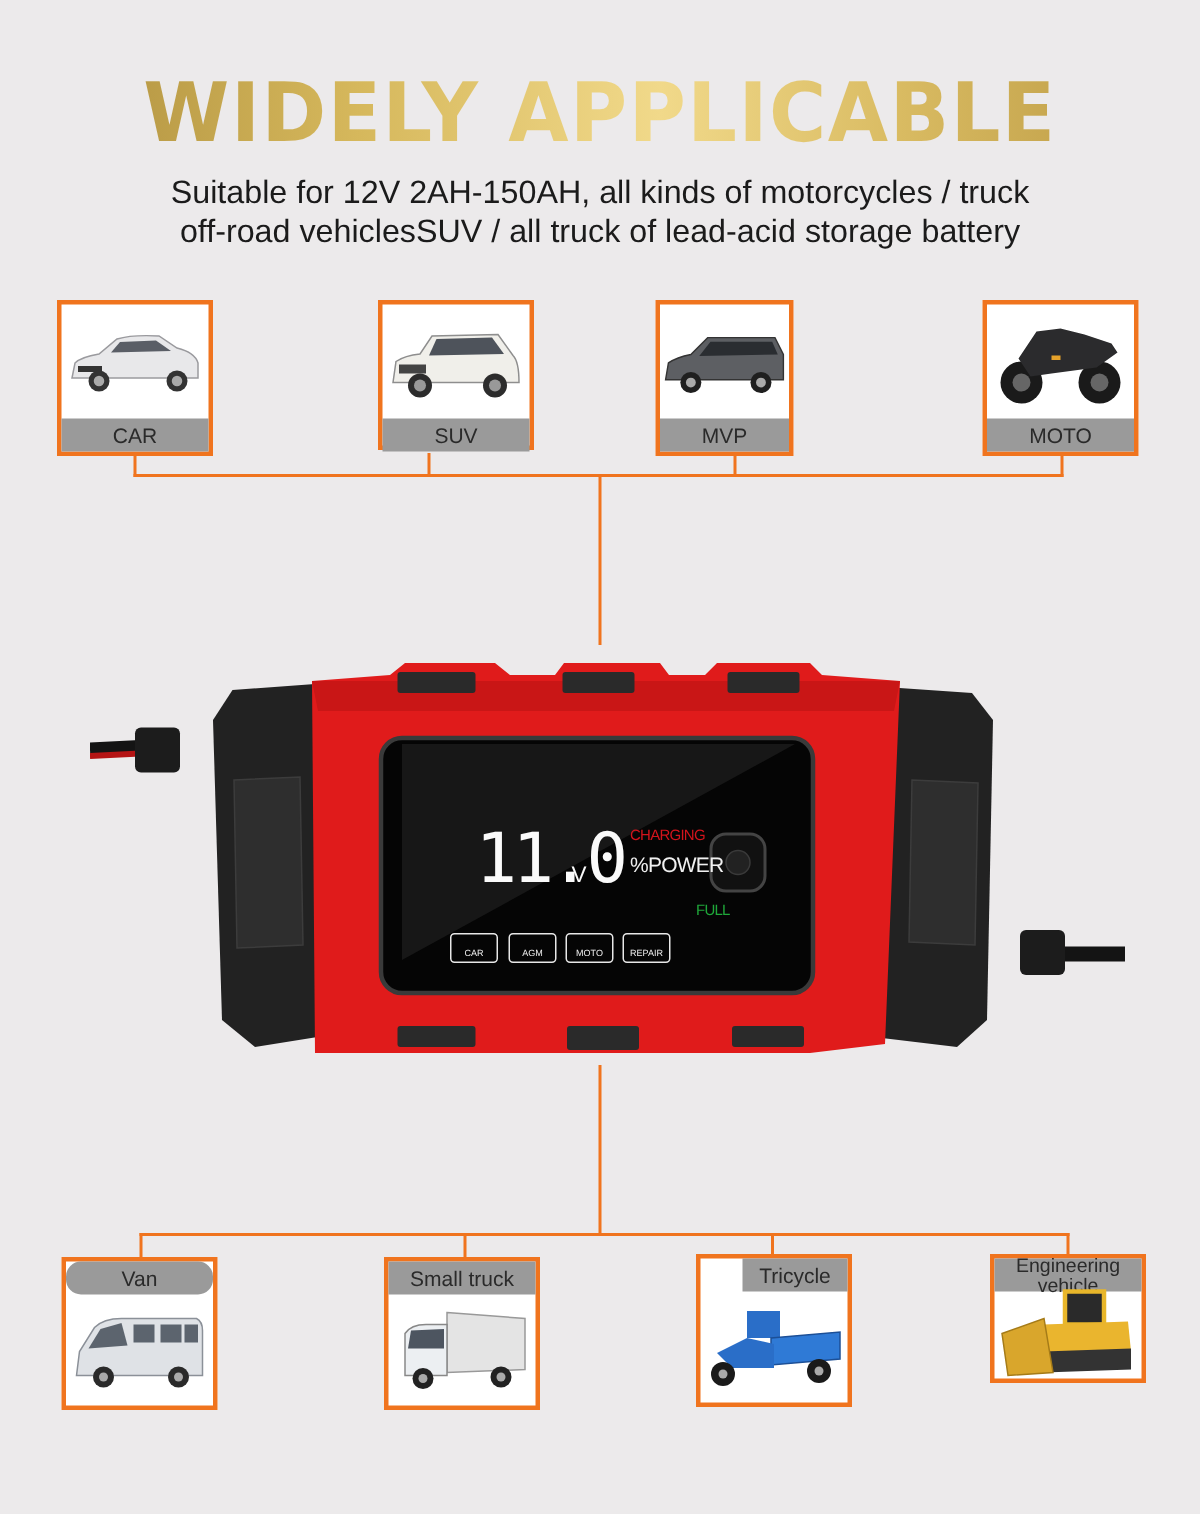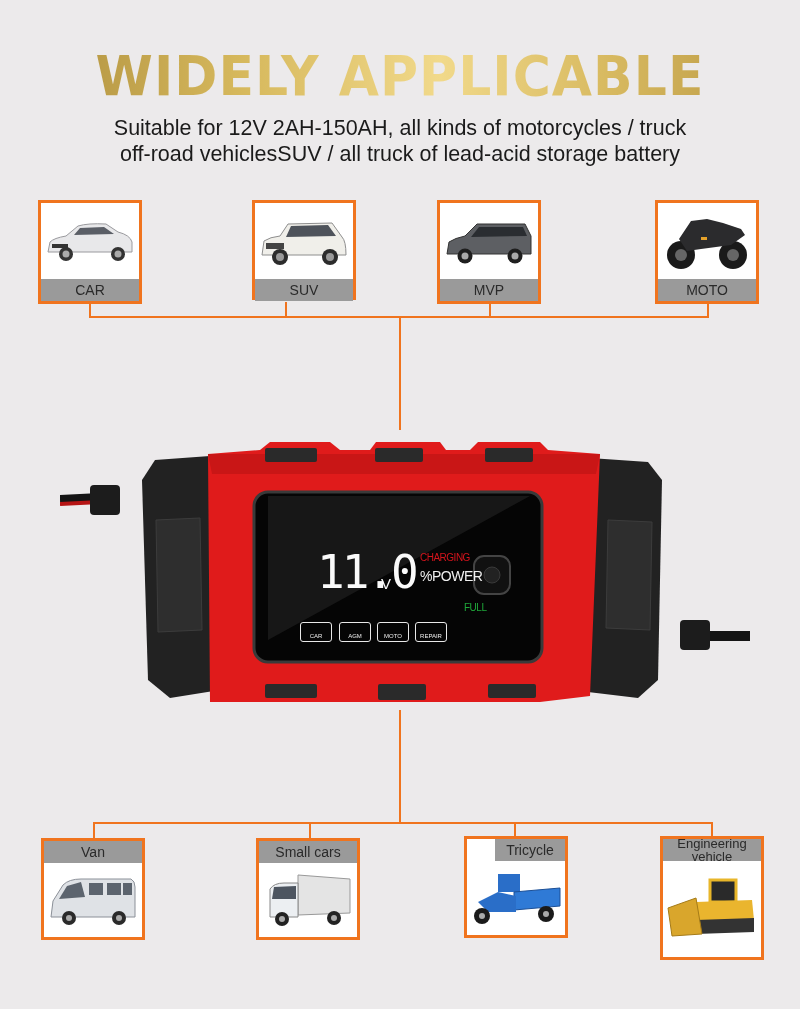--- a/index.html
+++ b/index.html
@@ -58,21 +58,21 @@
       <rect x="8" y="28" width="18" height="6" fill="#444"></rect>
       <circle cx="22" cy="42" r="8" fill="#2c2c2c"></circle>
         <circle cx="22" cy="42" r="4" fill="#999"></circle>
       <circle cx="72" cy="42" r="8" fill="#2c2c2c"></circle>
         <circle cx="72" cy="42" r="4" fill="#999"></circle>
     </svg>
   </div>
   <div class="lab" style="top:76px; height:22px;">SUV</div>
 </div>
 
-<div class="card" style="left:437px; top:200px; width:104px; height:104px;">
+<div class="card" style="left:437px; top:200px; width:92px; height:104px;">
   <div class="img" style="top:0; height:76px;">
     <svg width="92" height="50" viewBox="0 0 92 50">
       <path d="M4 38 L6 26 Q12 22 22 20 L34 8 L82 8 L88 20 L88 38 Z" fill="#5d5f63" stroke="#333" stroke-width="1"></path>
       <path d="M36 11 L80 11 L84 20 L28 21 Z" fill="#2a2d31"></path>
       <circle cx="22" cy="40" r="7.5" fill="#1f1f1f"></circle>
         <circle cx="22" cy="40" r="3.5" fill="#aaa"></circle>
       <circle cx="72" cy="40" r="7.5" fill="#1f1f1f"></circle>
         <circle cx="72" cy="40" r="3.5" fill="#aaa"></circle>
     </svg>
   </div>
@@ -130,38 +130,38 @@
 <div style="position:absolute; left:420px; top:552px; color:#d4141c; font-size:10px; letter-spacing:-0.5px;text-align:center;">CHARGING</div>
 <div style="position:absolute; left:420px; top:568px; color:#f0f0f0; font-size:14px; letter-spacing:-0.5px;">%POWER</div>
 <div style="position:absolute; left:420px; top:602px; color:#1fa83a; font-size:10px; letter-spacing:-0.5px;margin-left:44px;">FULL</div>
 
 <div style="position:absolute; left:300px; top:622px; width:30px; height:18px; border:1.5px solid #e8e8e8; border-radius:3px; color:#eee; font-size:6px; text-align:center; line-height:26px;">CAR</div>
 <div style="position:absolute; left:339px; top:622px; width:30px; height:18px; border:1.5px solid #e8e8e8; border-radius:3px; color:#eee; font-size:6px; text-align:center; line-height:26px;">AGM</div>
 <div style="position:absolute; left:377px; top:622px; width:30px; height:18px; border:1.5px solid #e8e8e8; border-radius:3px; color:#eee; font-size:6px; text-align:center; line-height:26px;">MOTO</div>
 <div style="position:absolute; left:415px; top:622px; width:30px; height:18px; border:1.5px solid #e8e8e8; border-radius:3px; color:#eee; font-size:6px; text-align:center; line-height:26px;">REPAIR</div>
 
 <div class="card" style="left:41px; top:838px; width:104px; height:102px;">
-  <div class="lab" style="top:0; height:22px;">Van</div>
+  <div class="lab" style="top:0; height:22px;border-radius:10px;">Van</div>
   <div class="img" style="top:22px; bottom:0;">
     <svg width="92" height="54" viewBox="0 0 92 54">
       <path d="M4 44 L6 28 L16 12 Q22 6 34 6 L84 6 Q88 8 88 14 L88 44 Z" fill="#dfe2e6" stroke="#8b9098"></path>
       <path d="M20 13 L34 9 L38 24 L12 26 Z" fill="#5c646e"></path>
       <rect x="42" y="10" width="14" height="12" fill="#5c646e"></rect>
         <rect x="60" y="10" width="14" height="12" fill="#5c646e"></rect>
         <rect x="76" y="10" width="9" height="12" fill="#5c646e"></rect>
       <circle cx="22" cy="45" r="7" fill="#2a2a2a"></circle>
         <circle cx="22" cy="45" r="3" fill="#aaa"></circle>
       <circle cx="72" cy="45" r="7" fill="#2a2a2a"></circle>
         <circle cx="72" cy="45" r="3" fill="#aaa"></circle>
     </svg>
   </div>
 </div>
 
 <div class="card" style="left:256px; top:838px; width:104px; height:102px;">
-  <div class="lab" style="top:0; height:22px;">Small cars</div>
+  <div class="lab" style="top:0; height:22px;">Small truck</div>
   <div class="img" style="top:22px; bottom:0;">
     <svg width="92" height="58" viewBox="0 0 92 58">
       <path d="M36 4 L88 8 L88 42 L36 44 Z" fill="#e4e4e4" stroke="#999"></path>
       <path d="M8 18 Q12 12 22 12 L36 12 L36 46 L8 46 Z" fill="#eceff2" stroke="#888"></path>
       <path d="M12 16 L34 15 L34 28 L10 28 Z" fill="#4d5560"></path>
       <circle cx="20" cy="48" r="7" fill="#222"></circle>
         <circle cx="20" cy="48" r="3" fill="#aaa"></circle>
       <circle cx="72" cy="47" r="7" fill="#222"></circle>
         <circle cx="72" cy="47" r="3" fill="#aaa"></circle>
     </svg>
@@ -176,21 +176,21 @@
       <path d="M44 24 L90 20 L90 38 L44 42 Z" fill="#2f7ad6" stroke="#1c4f96"></path>
       <path d="M8 34 L28 24 L46 28 L46 44 L18 44 Z" fill="#2a6ec8"></path>
       <circle cx="12" cy="48" r="8" fill="#1a1a1a"></circle>
         <circle cx="12" cy="48" r="3" fill="#aaa"></circle>
       <circle cx="76" cy="46" r="8" fill="#1a1a1a"></circle>
         <circle cx="76" cy="46" r="3" fill="#aaa"></circle>
     </svg>
   </div>
 </div>
 
-<div class="card" style="left:660px; top:836px; width:104px; height:124px;">
+<div class="card" style="left:660px; top:836px; width:104px; height:86px;">
   <div class="lab" style="top:0; height:22px; font-size:13px;">Engineering vehicle</div>
   <div class="img" style="top:22px; bottom:0;">
     <svg width="92" height="66" viewBox="0 0 92 66">
       <rect x="44" y="4" width="26" height="22" fill="#2a2a2a" stroke="#e8b62a" stroke-width="3"></rect>
       <path d="M30 26 L86 24 L88 44 L30 46 Z" fill="#eab52e"></path>
       <path d="M30 44 L88 42 L88 56 L30 58 Z" fill="#333"></path>
       <path d="M2 32 L30 22 L36 58 L6 60 Z" fill="#d9a62c" stroke="#a57b18"></path>
     </svg>
   </div>
 </div>

